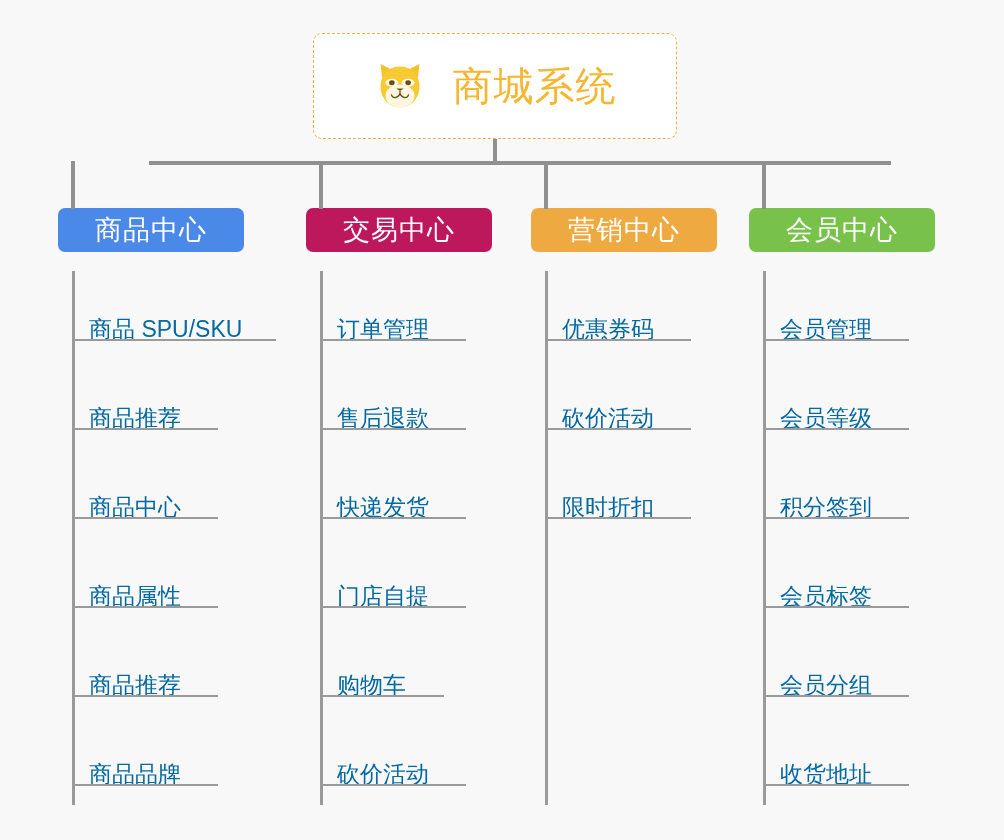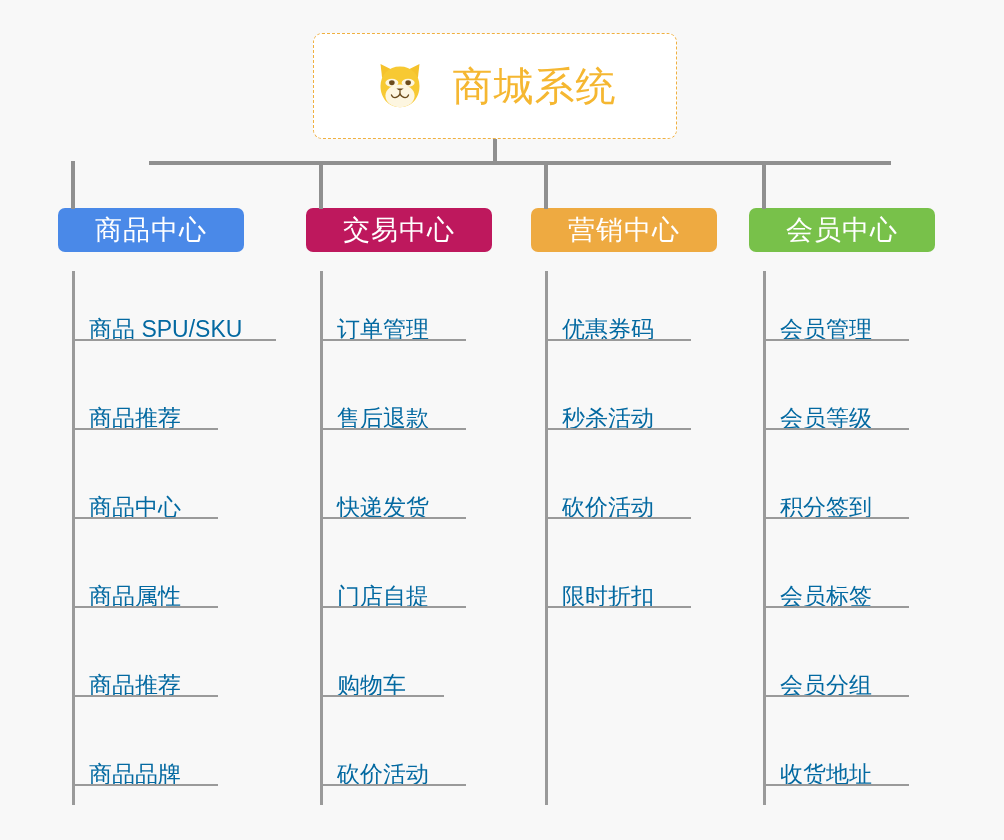--- a/index.html
+++ b/index.html
@@ -233,24 +233,20 @@
         <div class="branch-header" style="background: rgb(238, 170, 65);">
           <span>营销中心</span>
         </div>
         <div class="branch-trunk" style="height: 534px; background: rgb(154, 154, 154);"></div>
         <div class="leaf-list">
           <div class="leaf">
             <span class="leaf-label">优惠券码</span>
             <div class="leaf-underline" style="width: 146px; background: rgb(154, 154, 154);"></div>
           </div>
           <div class="leaf">
-            <span class="leaf-label">秒杀活动</span>
-            <div class="leaf-underline" style="width: 146px; background: rgb(154, 154, 154);"></div>
-          </div>
-          <div class="leaf">
             <span class="leaf-label">砍价活动</span>
             <div class="leaf-underline" style="width: 146px; background: rgb(154, 154, 154);"></div>
           </div>
           <div class="leaf">
             <span class="leaf-label">限时折扣</span>
             <div class="leaf-underline" style="width: 146px; background: rgb(154, 154, 154);"></div>
           </div>
         </div>
       </div>
       <div class="branch" style="left: 749px;">

